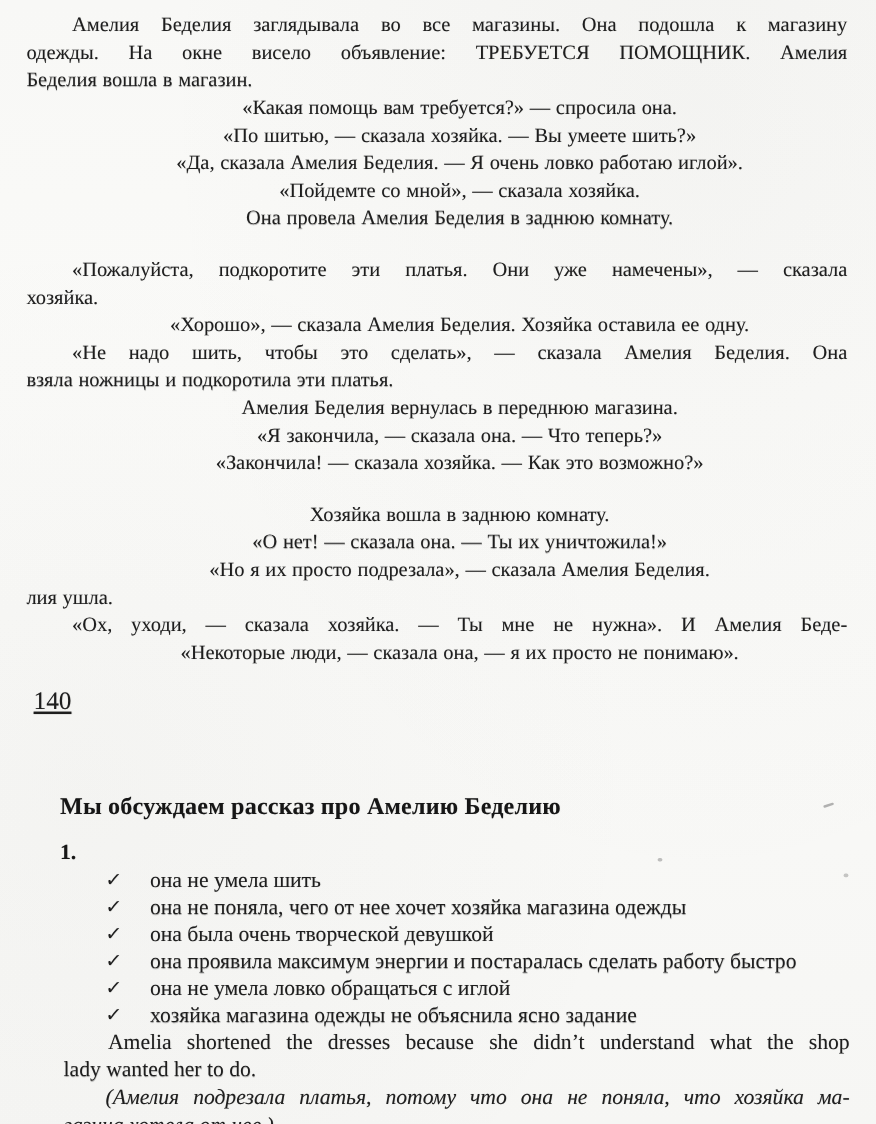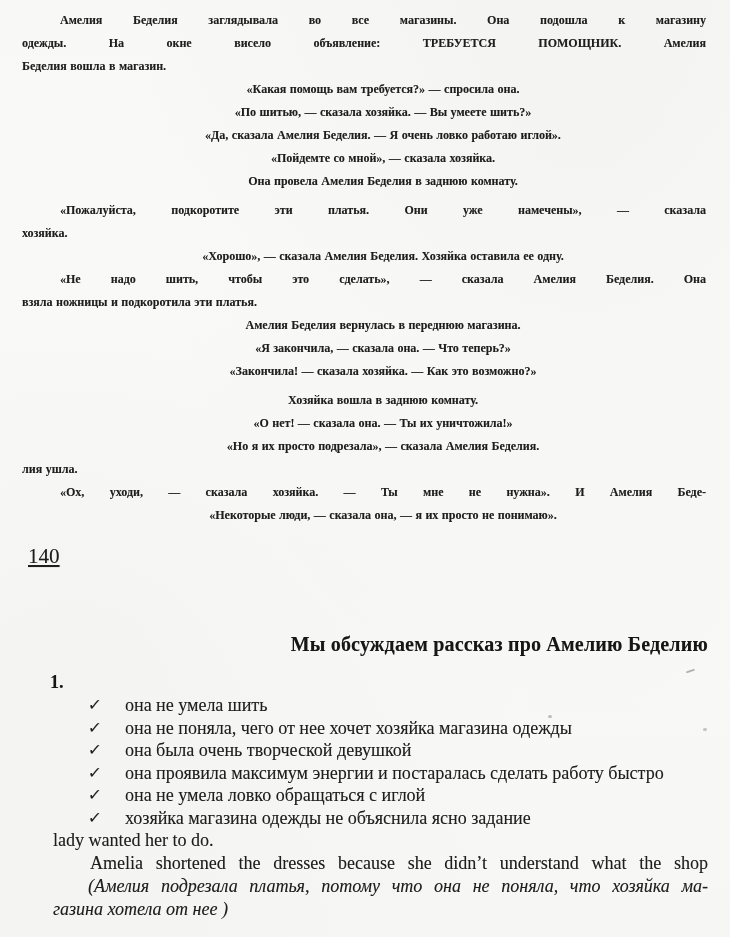--- a/index.html
+++ b/index.html
@@ -14,27 +14,26 @@
       radial-gradient(ellipse at 10% 70%, rgba(120,120,115,0.035), transparent 50%),
       linear-gradient(180deg, #f8f8f6, #fafaf8 35%, #f8f8f6 75%, #f6f6f4);
     font-family: "Liberation Serif", "DejaVu Serif", serif;
     color: #1e1e1e;
     text-shadow: 0.2px 0.2px 0.6px rgba(25,25,25,0.35);
   }
 
   
   .story {
     padding: 9px 24px 0 22px;
-    font-size: 12px;
+    font-size: 17px;
     line-height: 23px;
     word-spacing: 0.5px;
-    font-weight: bold;
   }
   .para { margin: 0; }
-  .para.spaced { margin-top: 6px; }
+  .para.spaced { margin-top: 20px; }
   .line { white-space: normal; }
   .line.indent { padding-left: 38px; text-align: center; }
   .line.just { text-align: justify; text-align-last: justify; }
 
   .page-number {
     margin: 17px 0 0 28px;
     font-size: 21px;
     line-height: 24px;
     text-decoration: underline;
   }
@@ -42,21 +41,21 @@
   
   .discussion {
     padding: 0 22px 0 50px;
     font-size: 18px;
     line-height: 23px;
   }
   .heading {
     margin: 63px 0 0 0;
     font-size: 20px;
     font-weight: bold;
-    text-align: right;
+    text-align: left;
     line-height: 27px;
     letter-spacing: 0.2px;
     color: #161616;
   }
   .qrow {
     display: flex;
     margin-top: 12px;
     font-weight: bold;
     line-height: 24px;
     color: #161616;
@@ -185,22 +184,22 @@
           <span class="option-text">она не умела ловко обращаться с иглой</span>
         </div>
         <div class="option">
           <span class="check">✓</span>
           <span class="option-text">хозяйка магазина одежды не объяснила ясно задание</span>
         </div>
       </div>
 
     <div id="answer-en" class="answer-en">
         <div class="para">
+          <div class="line indent just">Amelia shortened the dresses because she didn’t understand what the shop</div>
           <div class="line">lady wanted her to do.</div>
-          <div class="line indent just">Amelia shortened the dresses because she didn’t understand what the shop</div>
         </div>
       </div>
     <div id="answer-ru" class="answer-ru">
         <div class="para">
           <div class="line indent just">(Амелия подрезала платья, потому что она не поняла, что хозяйка ма-</div>
           <div class="line">газина хотела от нее )</div>
         </div>
       </div>
   </section>
 

